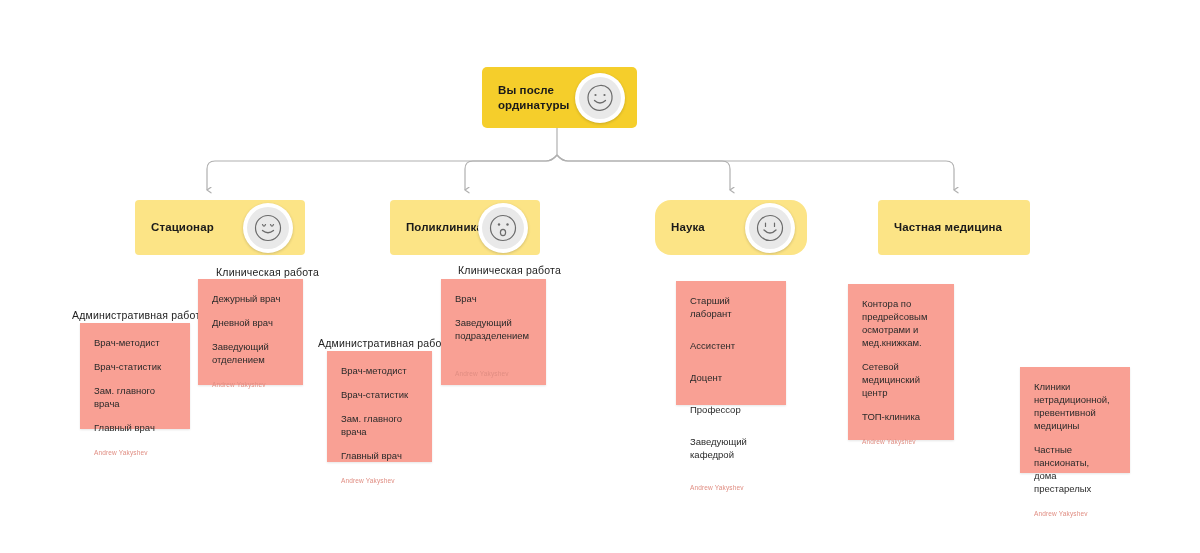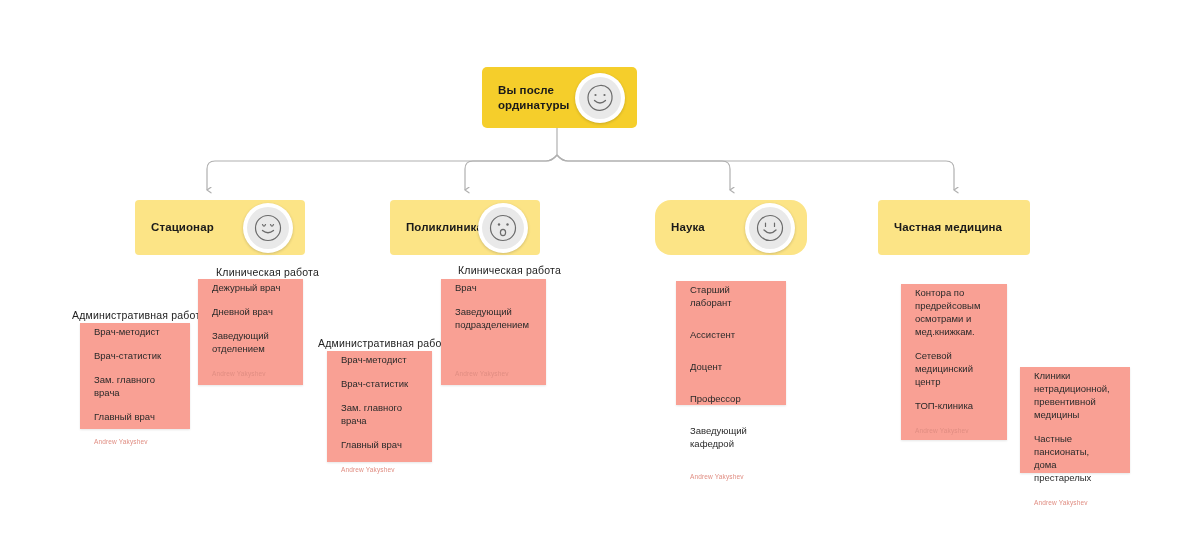--- a/index.html
+++ b/index.html
@@ -60,21 +60,21 @@
     background: #e9e9e9;
     display: flex;
     align-items: center;
     justify-content: center;
   }
   .avatar svg { display: block; }
 
   .card {
     position: absolute;
     background: #f9a094;
-    padding: 2px 14px 8px 14px;
+    padding: 13px 14px 8px 14px;
     display: flex;
     flex-direction: column;
     box-shadow: 0 1px 2px rgba(0,0,0,0.10);
   }
   .card-item {
     font-size: 9.5px;
     color: #2a2a2a;
     line-height: 13px;
     margin-bottom: 11px;
     white-space: pre-line;
@@ -215,21 +215,21 @@
 
   <div class="card" style="left:676px; top:281px; width:110px; height:124px;gap:8px;">
     <div class="card-item">Старший лаборант</div>
     <div class="card-item">Ассистент</div>
     <div class="card-item">Доцент</div>
     <div class="card-item">Профессор</div>
     <div class="card-item">Заведующий кафедрой</div>
     <div class="card-author">Andrew Yakyshev</div>
   </div>
 
-  <div class="card" style="left:901px; top:284px; width:106px; height:156px;">
+  <div class="card" style="left:848px; top:284px; width:106px; height:156px;">
     <div class="card-item">Контора по
 предрейсовым
 осмотрами и
 мед.книжкам.</div>
     <div class="card-item">Сетевой медицинский
 центр</div>
     <div class="card-item">ТОП-клиника</div>
     <div class="card-author">Andrew Yakyshev</div>
   </div>
 

